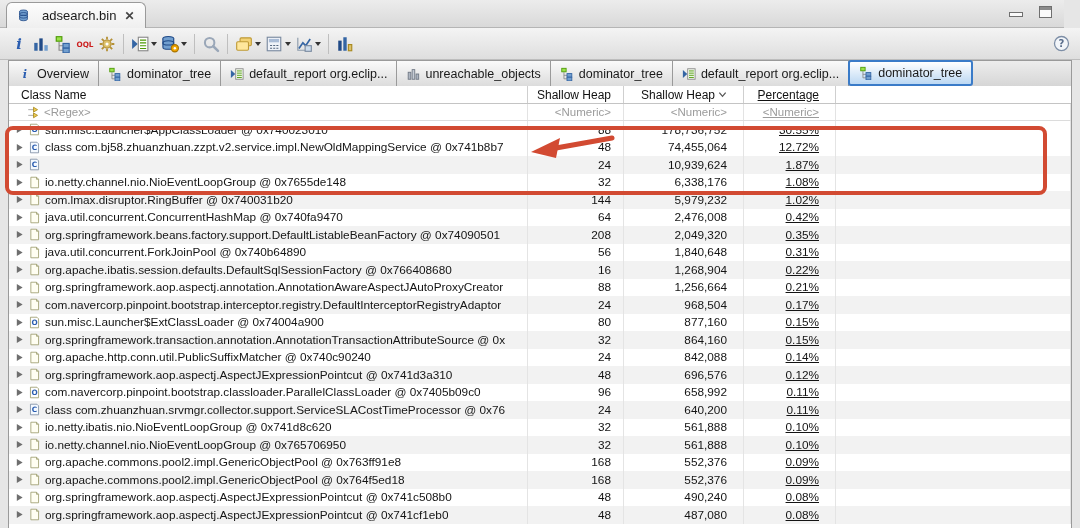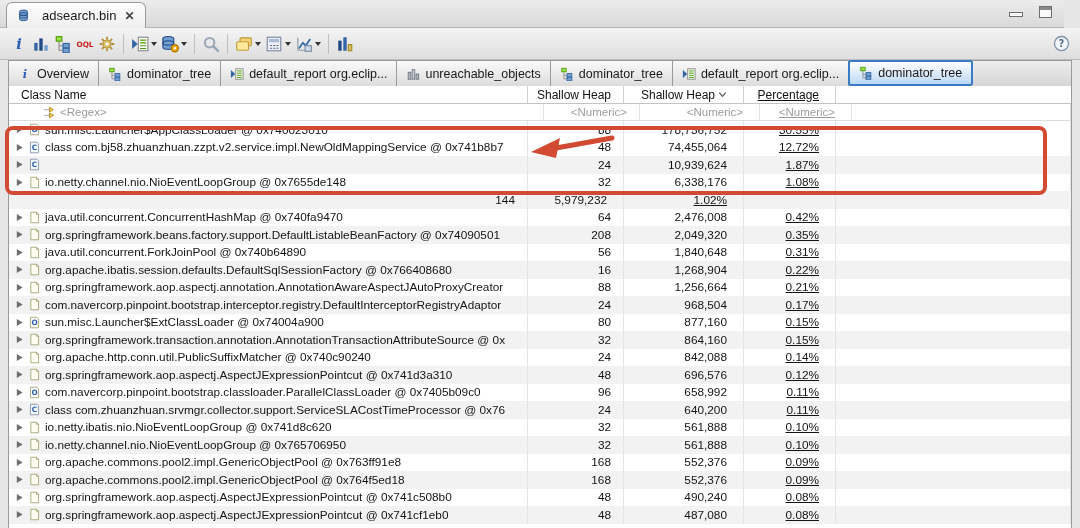--- a/index.html
+++ b/index.html
@@ -44,21 +44,21 @@
   .grid-row { display:grid; grid-template-columns:519px 96px 120px 92px 1fr; }
   .thead { height:18px; border-bottom:1px solid #c4c4c4; font-size:12px; color:#111; }
   .thead .cell { display:flex; align-items:center; border-right:1px solid #cfcfcf; overflow:hidden; }
   .thead .cell.num { justify-content:flex-end; }
   .cell.c-name { padding-left:12px; }
   .cell.c-shallow { padding-right:12px; }
   .cell.c-retained { padding-right:16px; }
   .cell.c-pct { padding-right:16px;text-decoration:underline; }
   .cell.c-fill { border-right:none; }
   .sort-ico { margin-left:3px; display:flex; }
-  .tfilter { height:17px; font-size:11.5px; color:#9b9b9b; border-bottom:1px solid #dcdcdc;padding-left:16px; }
+  .tfilter { height:17px; font-size:11.5px; color:#9b9b9b; border-bottom:1px solid #dcdcdc; }
   .tfilter .cell { display:flex; align-items:center; border-right:1px solid #e3e3e3; overflow:hidden; }
   .tfilter .cell.num { justify-content:flex-end; }
   .tfilter .c-name { padding-left:18px; gap:4px; }
   .tfilter svg { width:13px; height:13px; }
 
   .trow { height:17.5px; font-size:11.8px; color:#141414; cursor:default; }
   .trow.stripe { background:#f2f2f2; }
   .trow .cell { display:flex; align-items:center; border-right:1px solid #e4e4e4; overflow:hidden; white-space:nowrap; }
   .trow .cell.num { justify-content:flex-end; font-variant-numeric:tabular-nums; }
   .trow .c-name { padding-left:4px; }
@@ -413,20 +413,34 @@
             </svg>
           </span>
           <span class="row-label">io.netty.channel.nio.NioEventLoopGroup @ 0x7655de148</span>
         </div>
         <div class="cell num c-shallow">32</div>
         <div class="cell num c-retained">6,338,176</div>
         <div class="cell num c-pct">1.08%</div>
         <div class="cell c-fill"></div>
       </div>
       <div class="grid-row trow stripe">
+        <div class="cell c-name">
+          <span class="expand">
+            <svg viewBox="0 0 10 10">
+              <path d="M2 1 L8.5 5 L2 9 z" fill="#6e6e6e"></path>
+            </svg>
+          </span>
+          <span class="obj-ico" style="display: flex;">
+            <svg viewBox="0 0 16 16">
+              <path d="M3.5 1.5 h7 l2.5 2.5 v10.5 h-9.5 z" fill="#fffef2" stroke="#9a9a6a"></path>
+              <path d="M10.5 1.5 v2.5 h2.5" fill="none" stroke="#9a9a6a"></path>
+            </svg>
+          </span>
+          <span class="row-label">com.lmax.disruptor.RingBuffer @ 0x740031b20</span>
+        </div>
         <div class="cell num c-shallow">144</div>
         <div class="cell num c-retained">5,979,232</div>
         <div class="cell num c-pct">1.02%</div>
         <div class="cell c-fill"></div>
       </div>
       <div class="grid-row trow">
         <div class="cell c-name">
           <span class="expand">
             <svg viewBox="0 0 10 10">
               <path d="M2 1 L8.5 5 L2 9 z" fill="#6e6e6e"></path>

